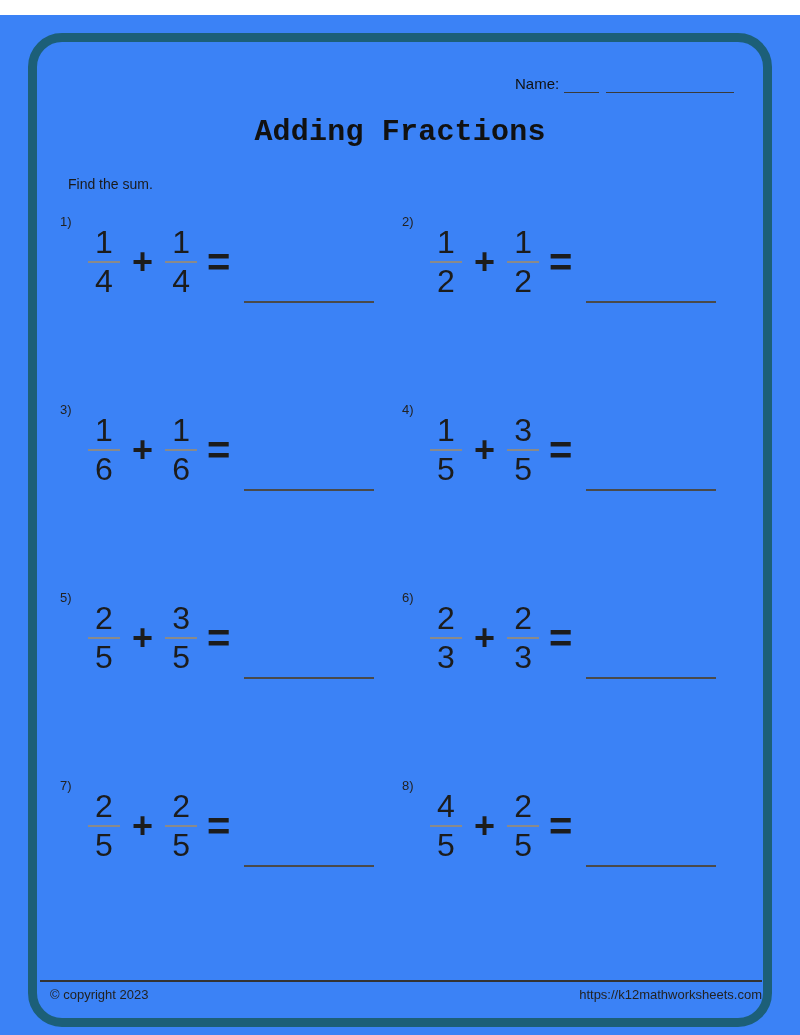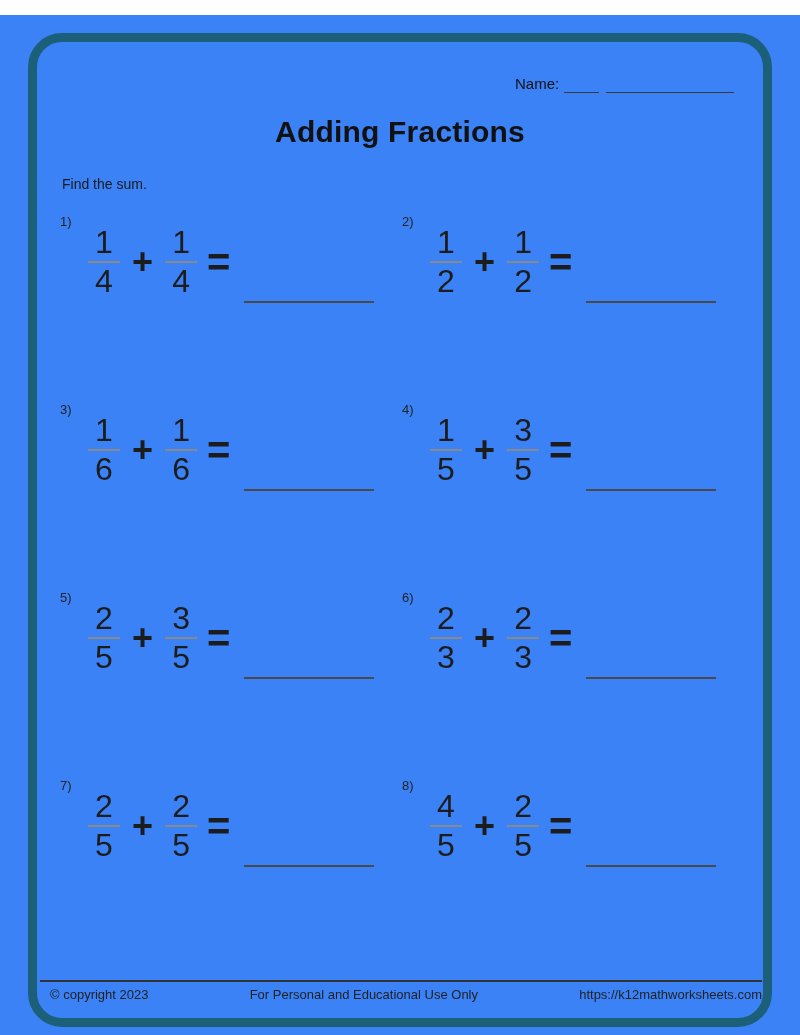--- a/index.html
+++ b/index.html
@@ -11,23 +11,23 @@
            border:9px solid #1c5f78; border-radius:34px; }
 
   .name-row { position:absolute; top:60px; left:515px; display:flex; align-items:flex-end;
               font-size:15px; color:#111; }
   .name-row .lbl { line-height:18px; margin-right:5px; }
   .blankline { display:inline-block; height:17px; border-bottom:1.6px solid #3a3a3a; }
   .nline1 { width:35px; margin-right:7px; }
   .nline2 { width:128px; }
 
   .title { position:absolute; top:100px; left:0; width:800px; text-align:center;
-           font-size:30px; font-weight:700; letter-spacing:0.2px; color:#111; }
-
-  .instructions { position:absolute; top:161px; left:62px; font-size:14px; color:#1a1a1a; }
+           font-size:30px; font-weight:700; letter-spacing:0.2px; color:#111;font-family:Liberation Mono, monospace; }
+
+  .instructions { position:absolute; top:161px; left:68px; font-size:14px; color:#1a1a1a; }
 
   .problems { position:absolute; left:60px; top:197px;
               display:grid; grid-template-columns:342px 342px; grid-auto-rows:188px; }
   .problem { height:100px; display:flex; align-items:center; }
   .pnum { align-self:flex-start; font-size:13px; color:#222; margin:2px 12px 0 0; min-width:16px; }
   .frac { display:inline-flex; flex-direction:column; align-items:center; }
   .fnum,.fden { font-size:32px; line-height:31px; color:#1c1c1c; padding:0 3px; }
   .fbar { height:2px; background:#8a8a8a; align-self:stretch; margin:3px 0; min-width:32px; }
   .op { font-size:36px; font-weight:600; color:#1c1c1c; margin:0 12px; line-height:1; }
   .eq { font-size:40px; margin:0 4px 0 10px; }
@@ -189,16 +189,15 @@
         <span class="fden">5</span>
       </span>
       <span class="op eq">=</span>
       <span class="answer-blank"></span>
     </div>
   </div>
 
   <div class="footer-rule"></div>
   <div class="footer-row">
     <span>© copyright 2023</span>
-    <span>For Personal and Educational Use Only</span>
     <span>https://k12mathworksheets.com</span>
   </div>
 </div>
 
 </body></html>

